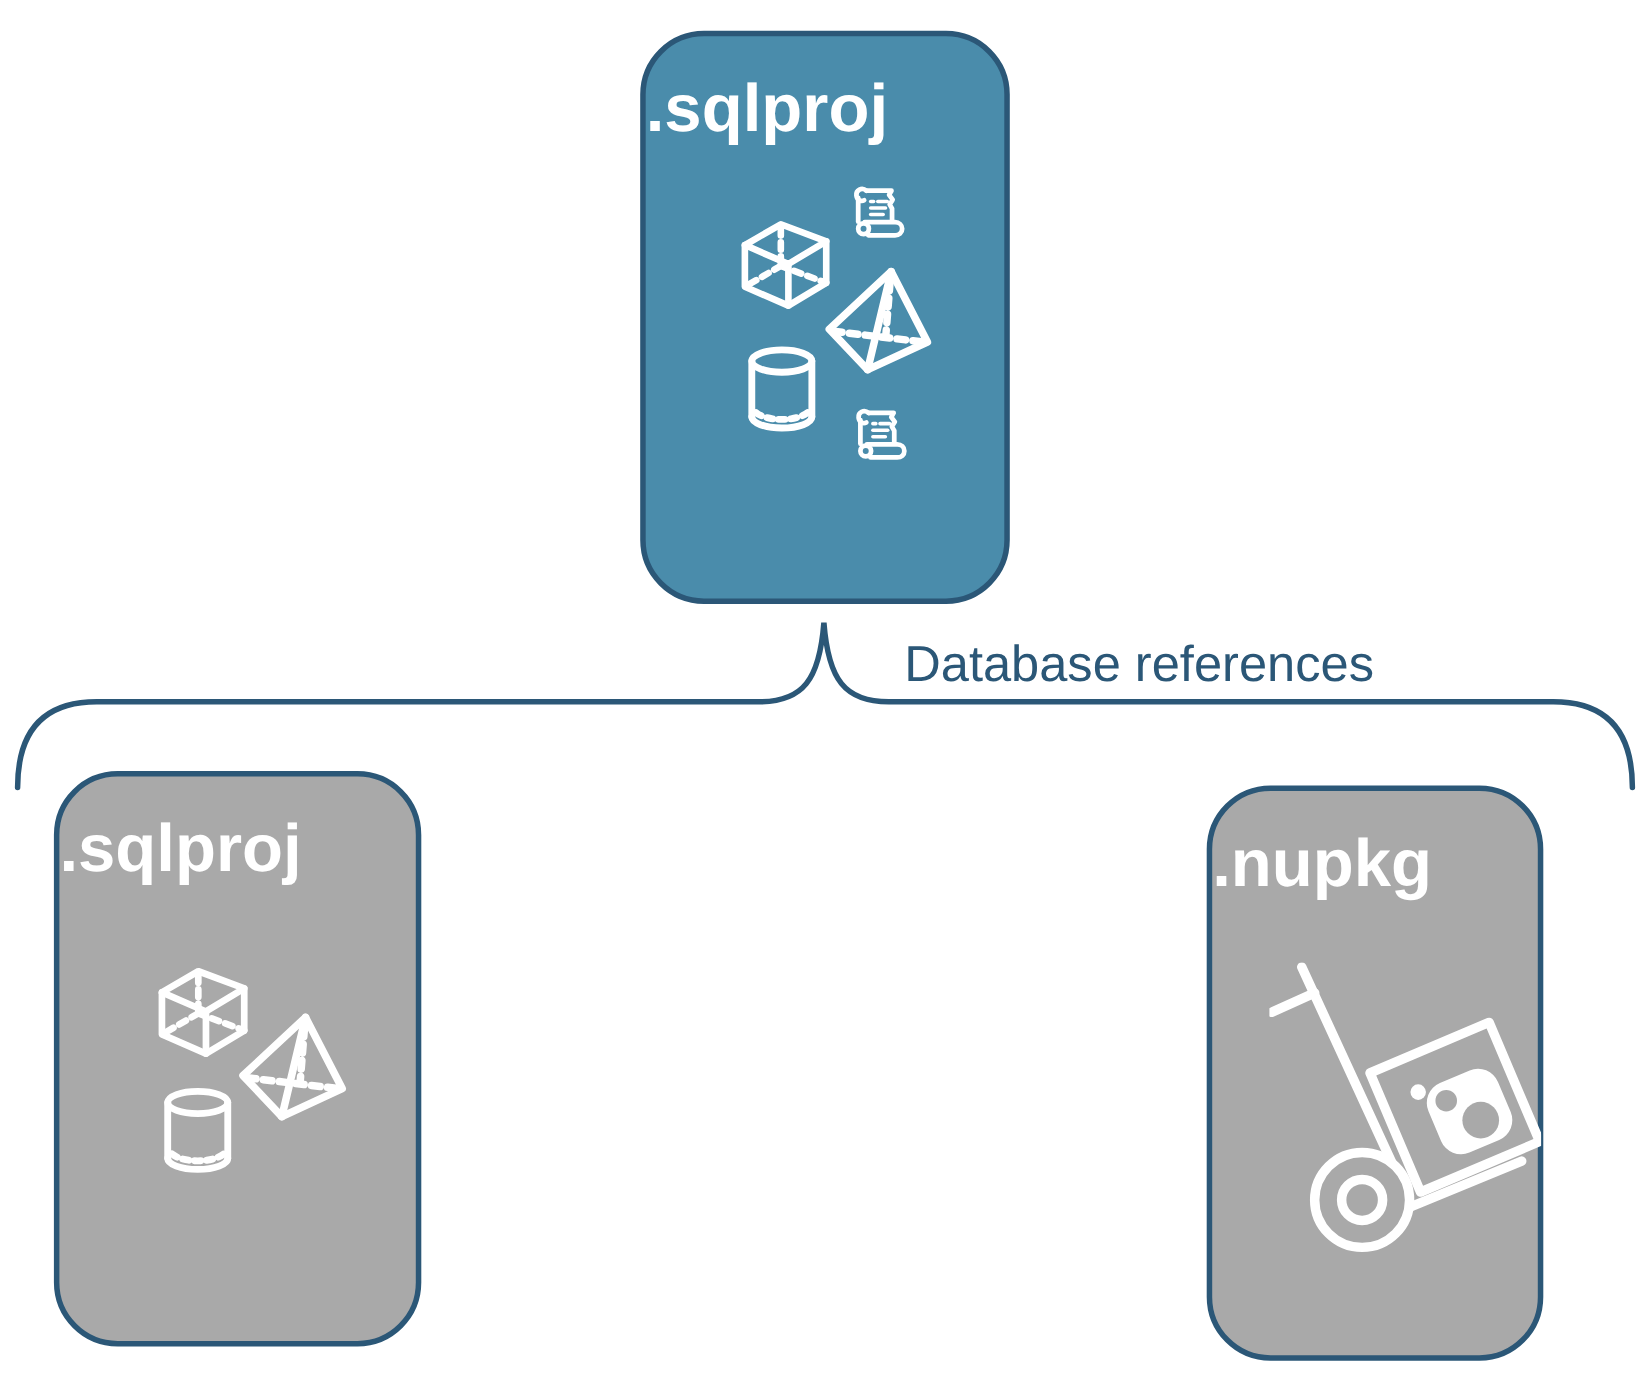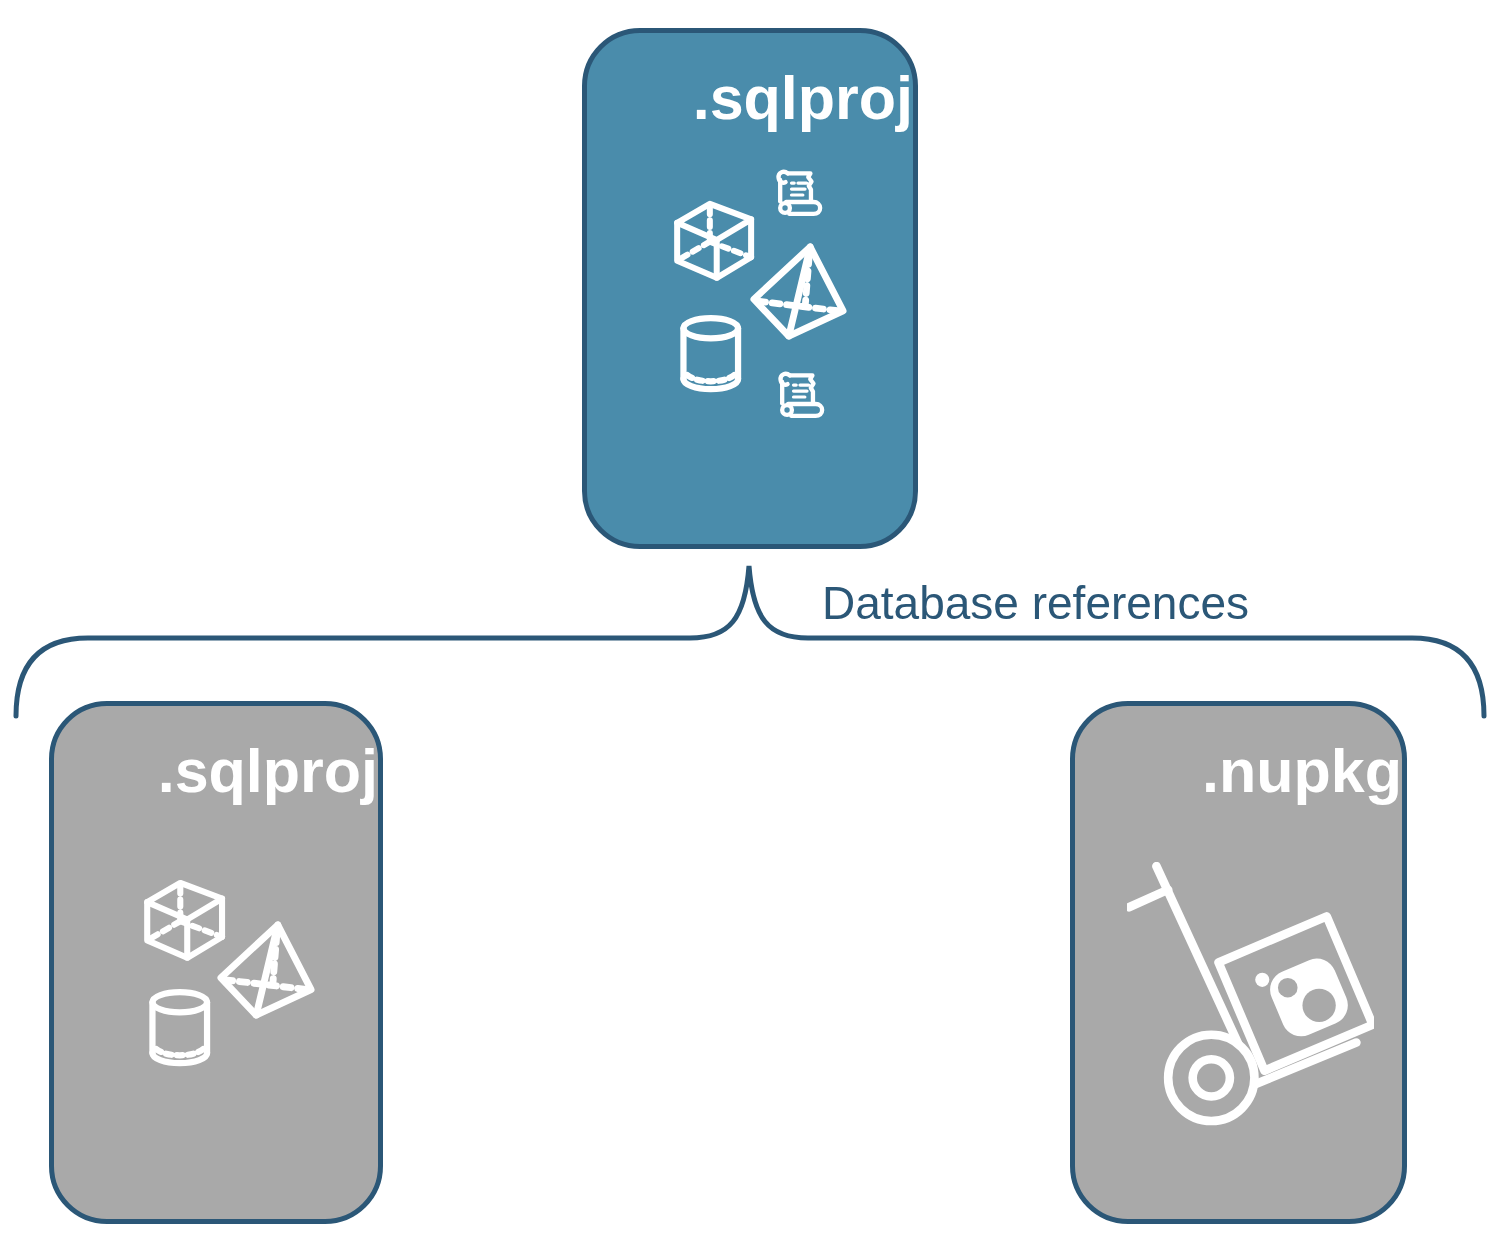--- a/index.html
+++ b/index.html
@@ -7,23 +7,23 @@
     position:relative;width:1500px;height:1250px;background:#ffffff;overflow:hidden;
     font-family:"Liberation Sans", sans-serif;
   }
   .card{
     position:absolute;box-sizing:border-box;border:5px solid #2b5777;border-radius:58px;
   }
   .card-top{left:582px;top:28px;width:336px;height:521px;background:#4a8cab;}
   .card-gray{background:#a9a9a9;top:701px;height:523px;}
   .card-c1{left:49px;width:334px;}
   .card-c2{left:583px;width:335px;}
-  .card-c3{left:1070px;width:337px;}
+  .card-c3{left:1097px;width:306px;margin-top:13px;}
   .card-title{
-    margin:0;padding-top:32px;text-align:right;
+    margin:0;padding-top:32px;text-align:left;
     font-size:61px;font-weight:700;color:#ffffff;line-height:1.1;letter-spacing:0px;
   }
   .icons-svg{position:absolute;left:0;top:130px;}
   .icon-abs{position:absolute;}
   .connector-svg{position:absolute;left:0;top:540px;width:1500px;height:200px;}
   .connector-label{
     position:absolute;left:822px;top:576px;
     font-size:46px;font-weight:400;color:#2b5777;white-space:nowrap;
   }
 </style>

